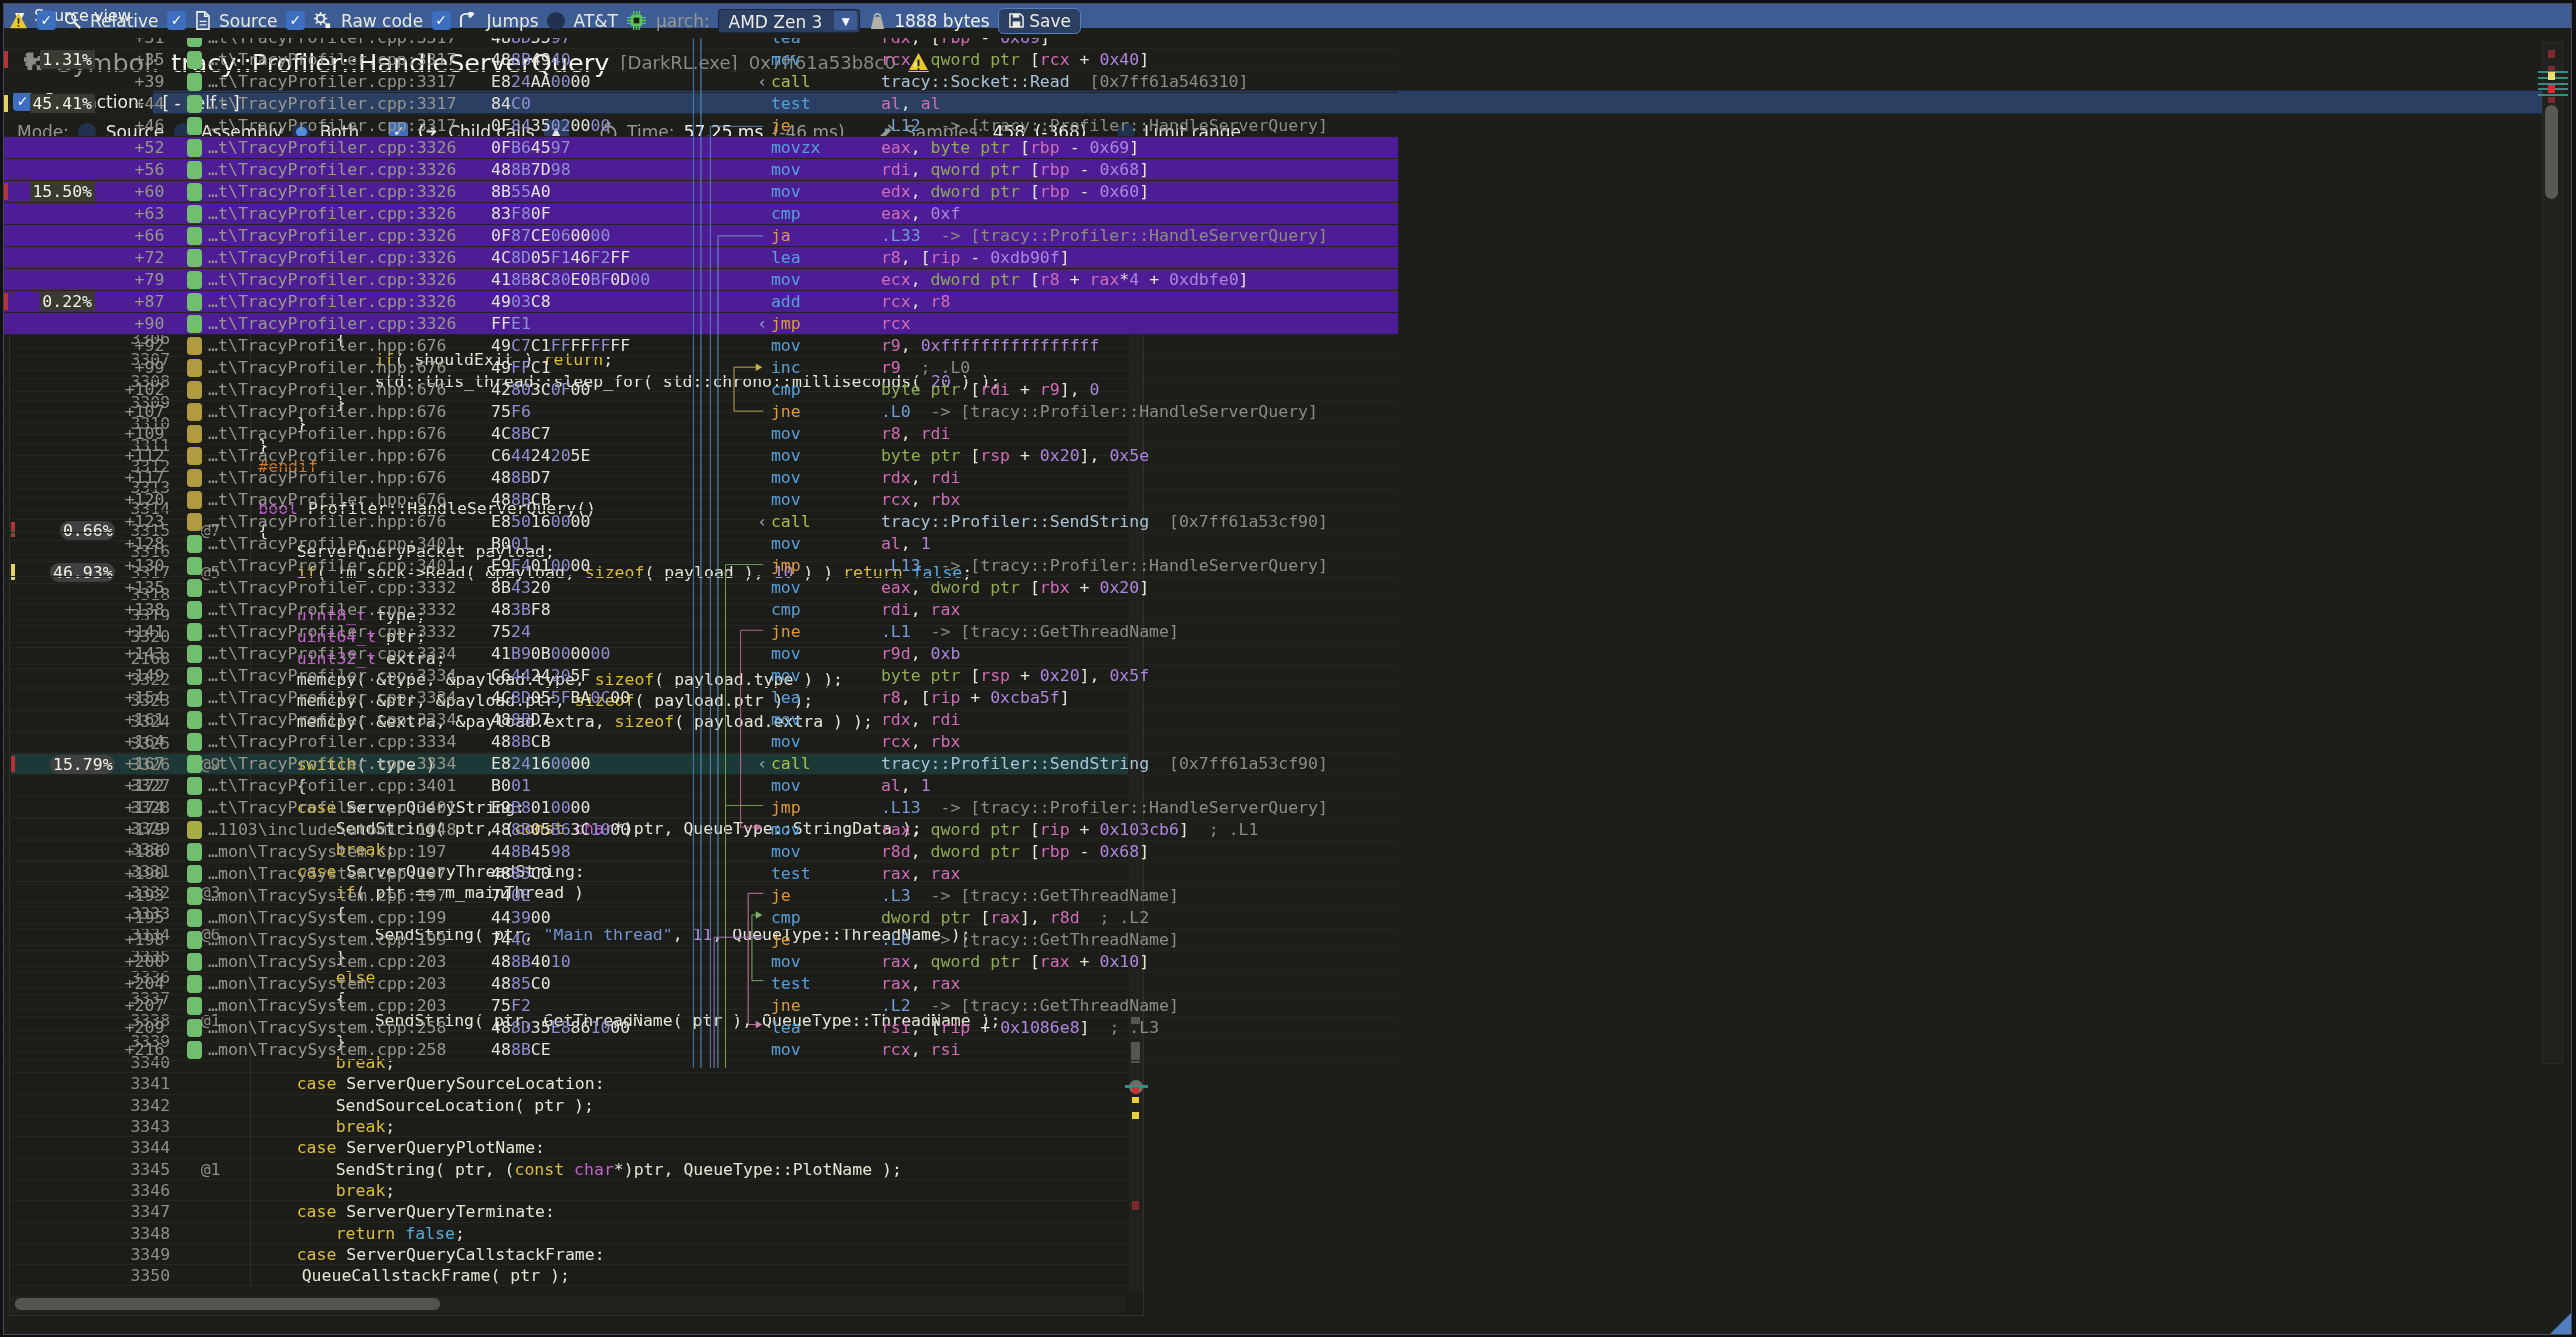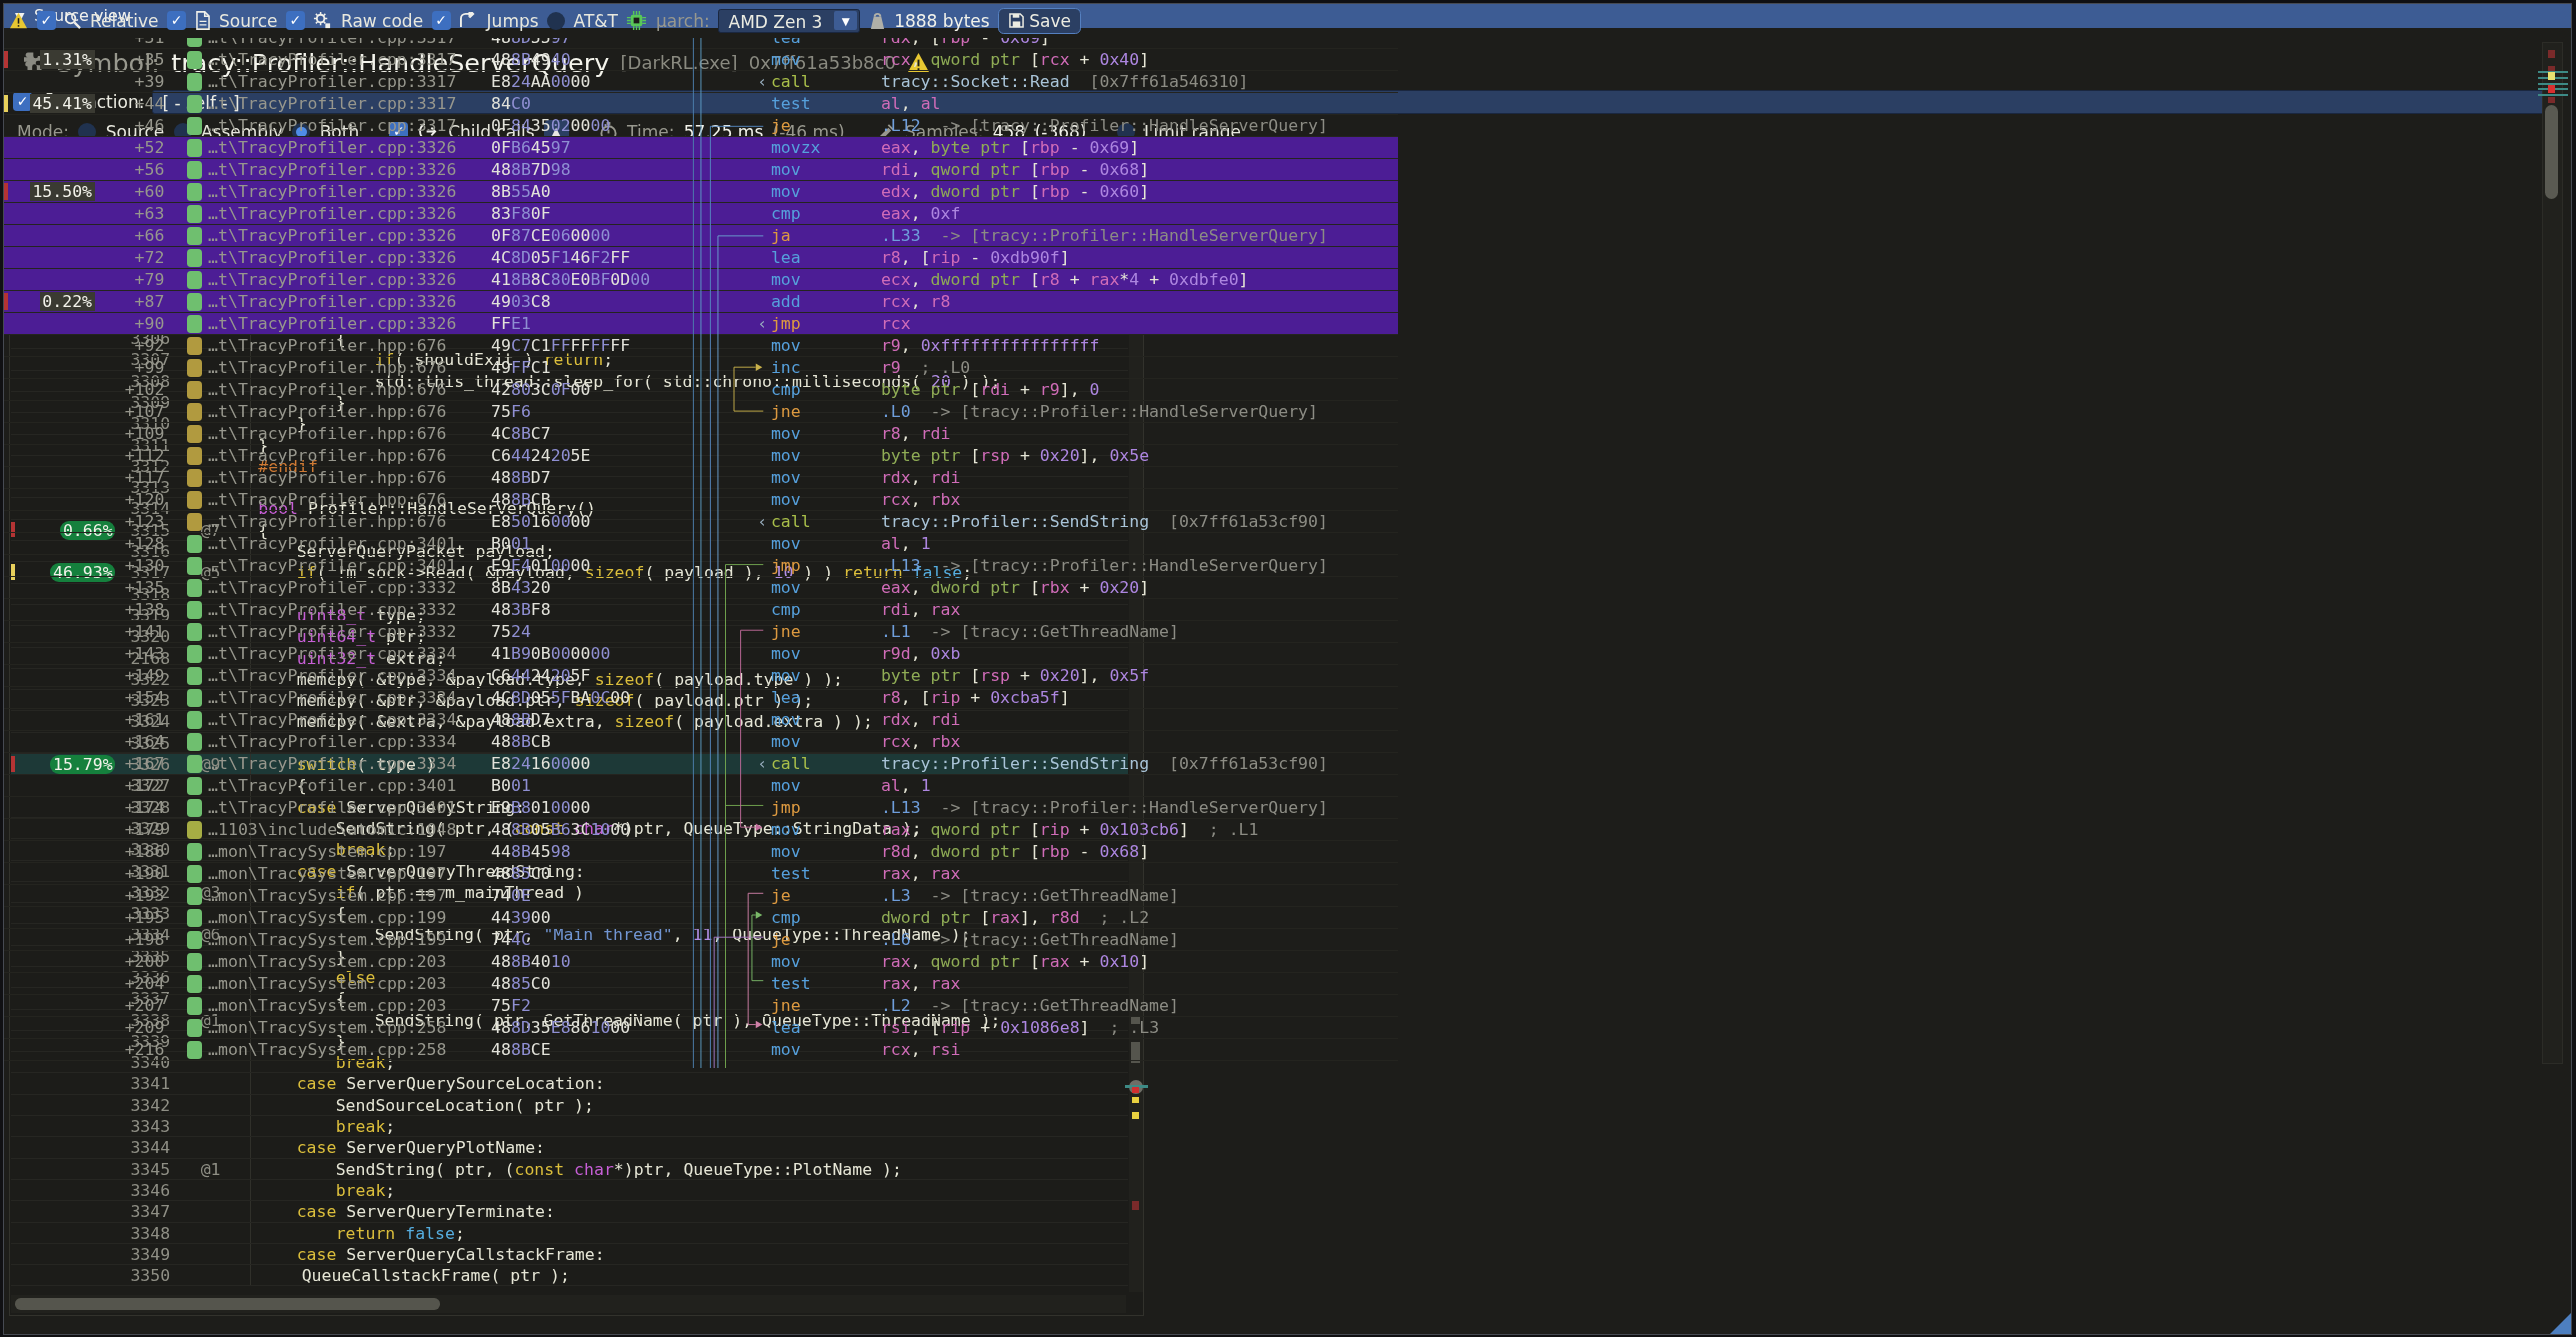--- a/index.html
+++ b/index.html
@@ -54,21 +54,21 @@
     color:#fff;font-size:10.4px;text-align:center;line-height:21px;}
   .greensq{width:16px;height:20px;background:#6fbf6f;border-radius:3.8px;display:inline-block;}
   
   #src-body{position:absolute;left:0.9px;top:35px;width:1117px;height:984px;overflow:hidden;
     font-family:"DejaVu Sans Mono",monospace;font-size:16.5px;}
   .srow{position:relative;height:21.3px;line-height:21.3px;white-space:pre;border-bottom:0.9px solid #262622;box-sizing:border-box;display:flex;}
   .srow.hl{background:#1d3937;}
   .lbar{position:absolute;left:0;top:1.9px;bottom:2.8px;width:3.8px;}
   .lbar.r{background:#b43434;} .lbar.y{background:#e8d05c;}
   .spct{width:104px;text-align:right;color:#f2f2ea;}
-  .spct i{font-style:normal;background:#15803d;padding:0 2.8px;border-radius:9px;}
+  .spct i{font-style:normal;background:#404040;padding:0 2.8px;border-radius:9px;}
   .snum{width:59px;margin-left:15px;color:#8f8f85;}
   .sanno{width:49px;margin-left:11.3px;color:#8f8f85;}
   .scode{border-left:0.9px solid #30302a;padding-left:7.6px;}
   .tk-k{color:#dcbf3c}.tk-t{color:#c75fd6}.tk-n{color:#b28fe6}.tk-s{color:#7195d2}
   .tk-b{color:#56aee0}.tk-e{color:#cf7a34}.tk-p{color:#e6e6d6}
   
   .vscroll{position:absolute;right:0.9px;top:35px;width:14px;bottom:23px;background:#21211d;}
   .hscroll{position:absolute;left:0.9px;right:17px;bottom:1.9px;height:18px;background:#21211d;}
   .hthumb{position:absolute;left:3.8px;top:2.8px;width:425px;height:12.3px;background:#55554d;border-radius:5.7px;}
   .mark{position:absolute;left:2.8px;width:8.5px;height:4.7px;}

